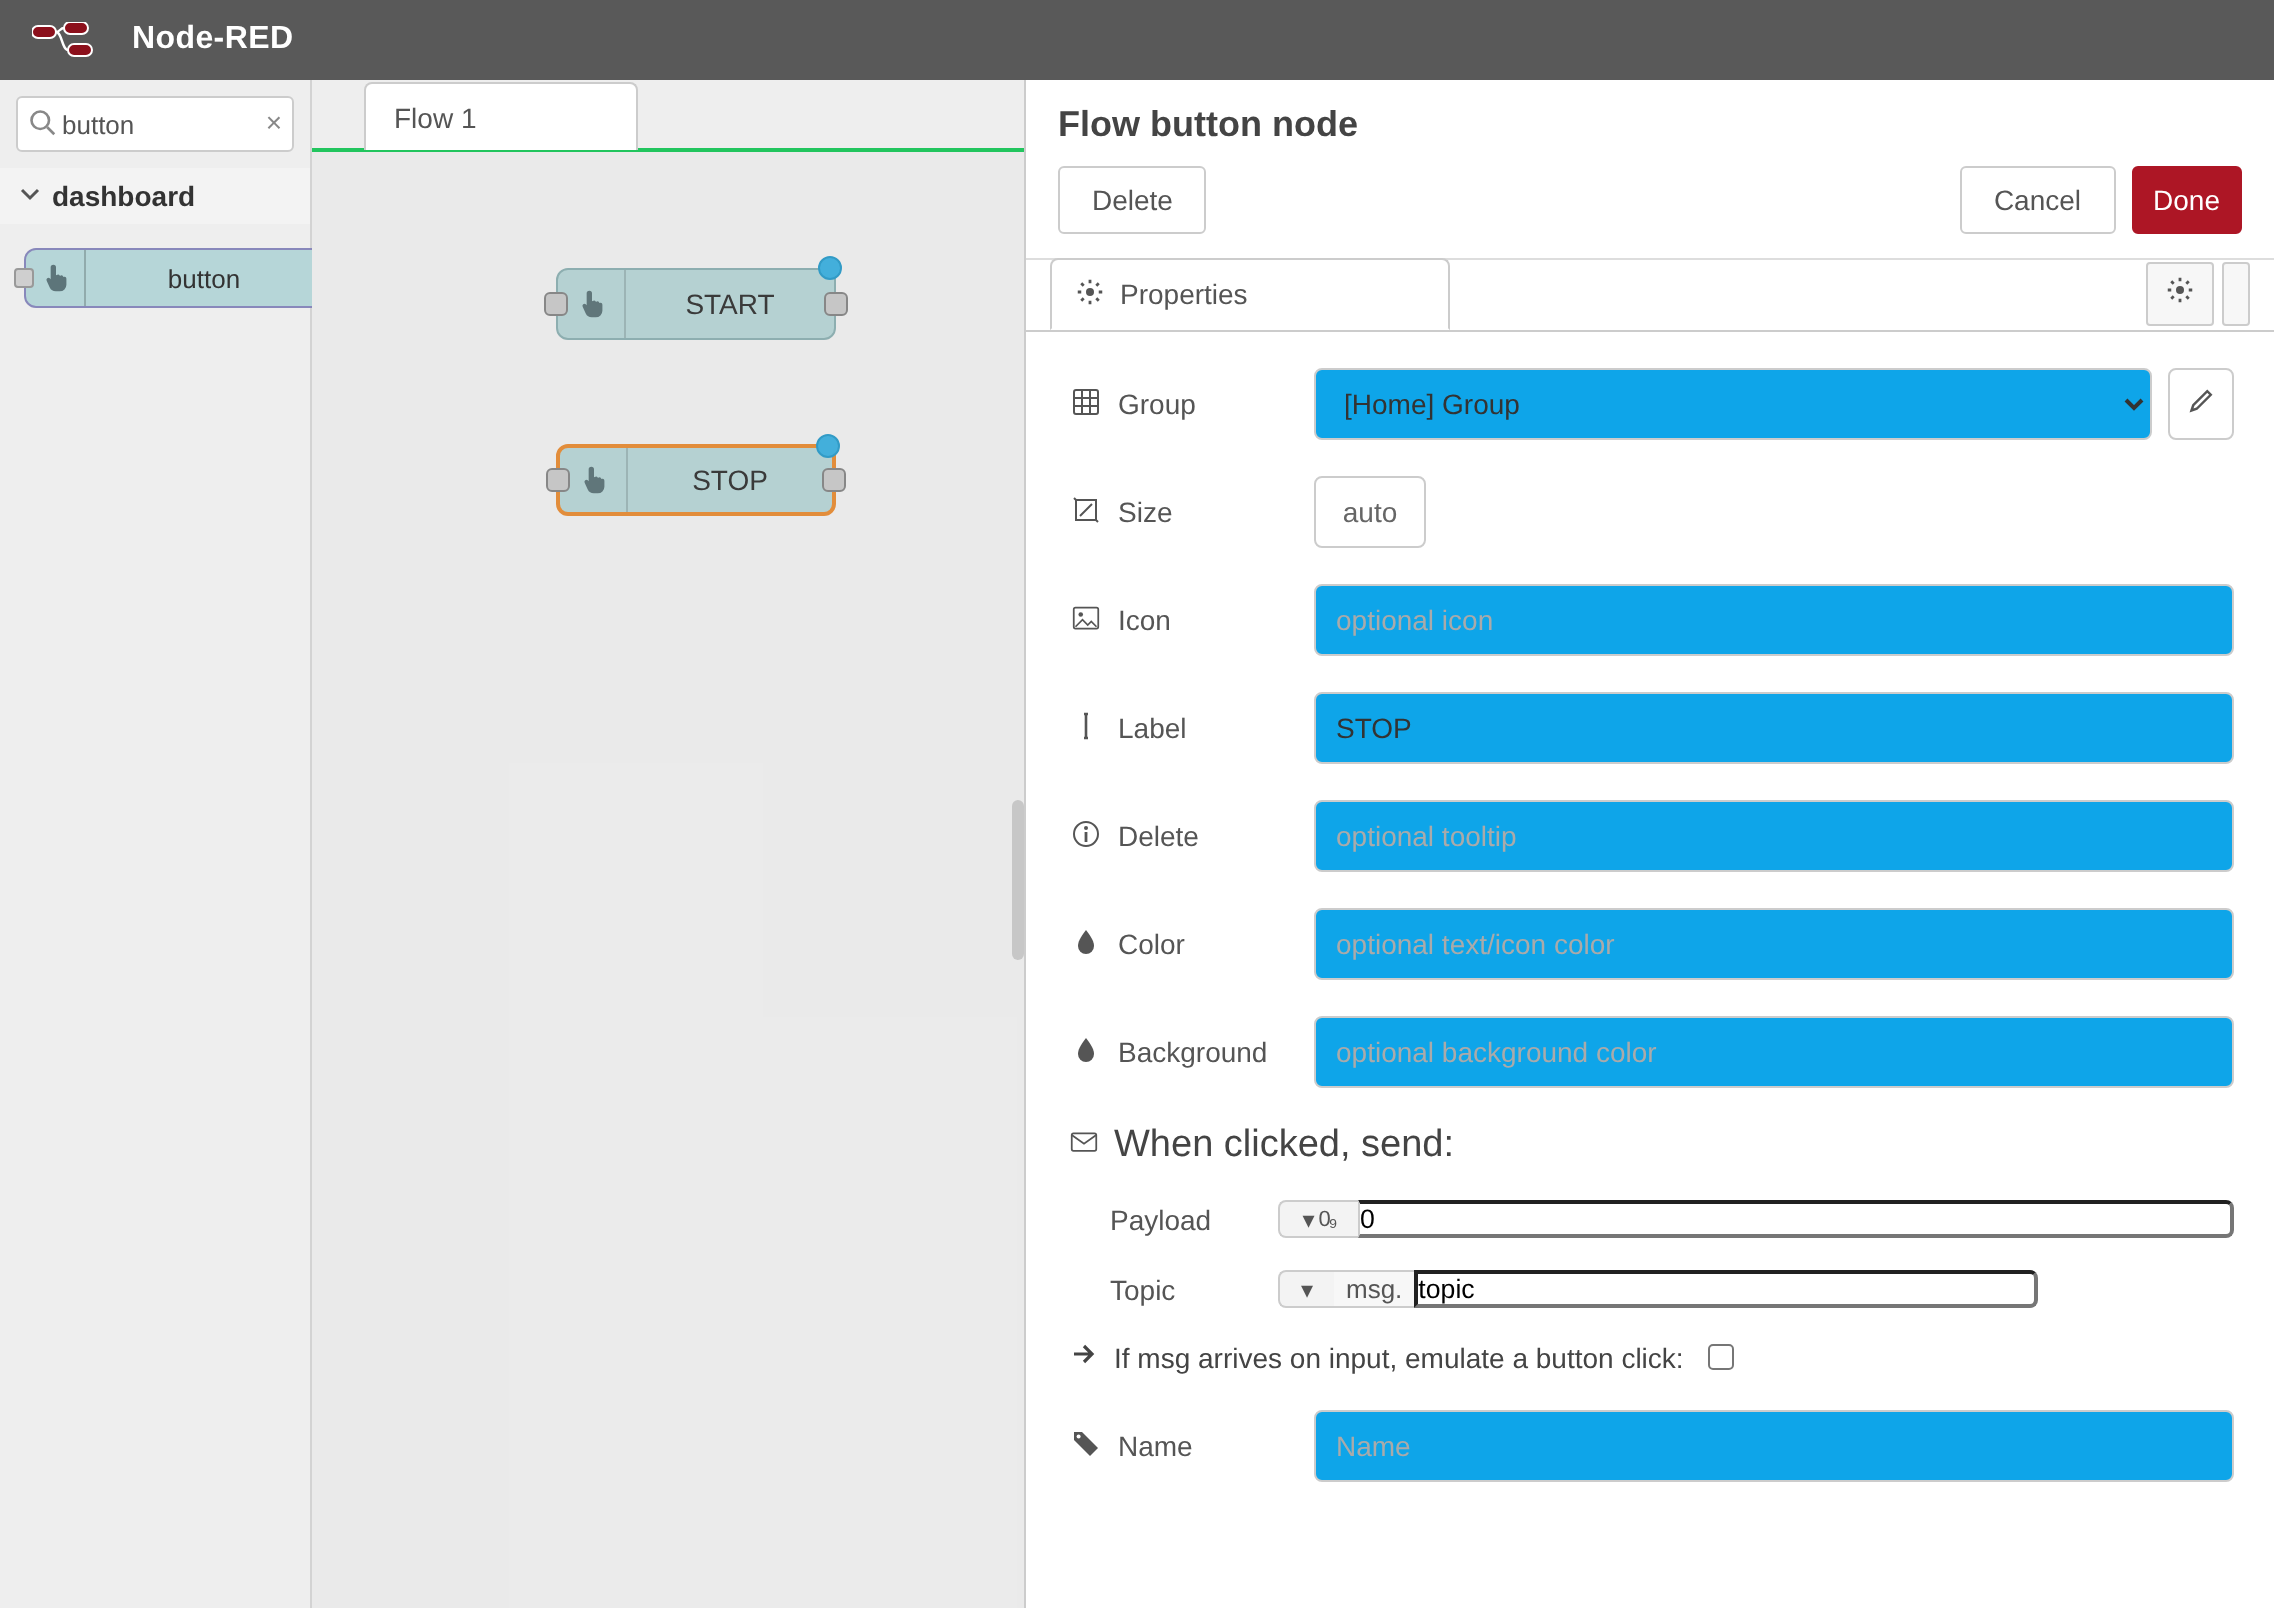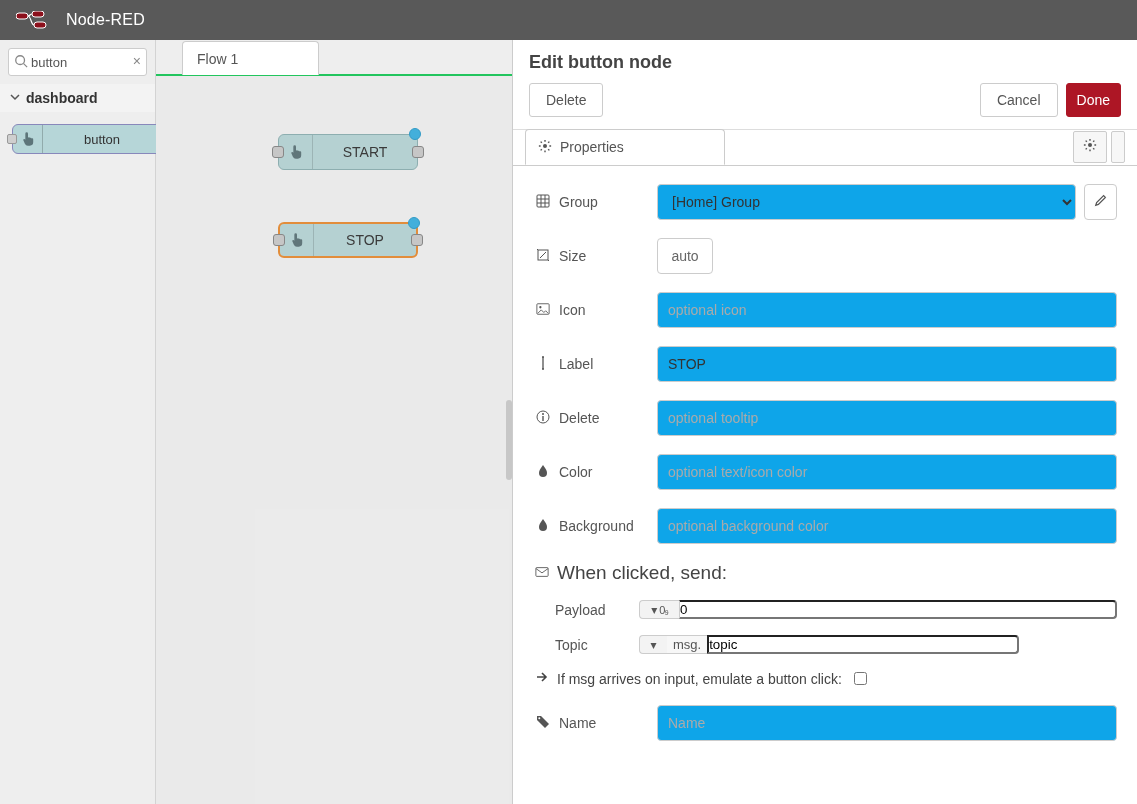--- a/index.html
+++ b/index.html
@@ -4,21 +4,21 @@
 <style>
   * { box-sizing: border-box; margin: 0; padding: 0; font-family: -apple-system, BlinkMacSystemFont, "Segoe UI", Helvetica, Arial, sans-serif; }
   html, body { width: 1137px; height: 804px; overflow: hidden; background: #fff; }
 
   
   .header {
     height: 40px; background: #595959; color: #fff; display: flex; align-items: center;
     padding: 0 16px; font-size: 16px; gap: 12px;
   }
   .header .logo svg { display:block; }
-  .header .title { font-weight: 400; letter-spacing: .2px; }
+  .header .title { font-weight: 700; letter-spacing: .2px; }
 
   
   .main { display: flex; height: calc(804px - 40px); }
   .palette { width: 156px; background: #eeeeee; border-right: 1px solid #d3d3d3; display:flex; flex-direction:column; }
   .palette-search { padding: 8px; position: relative; background:#eee; }
   .palette-search input {
     width: 100%; height: 28px; padding: 4px 24px 4px 22px; border: 1px solid #ccc;
     border-radius: 3px; font-size: 13px; color:#555; outline:none; background:#fff;
   }
   .palette-search .search-icon { position:absolute; left:14px; top:14px; color:#888; font-size:12px; }
@@ -170,21 +170,21 @@
         <span class="port right"></span>
         <span class="dot"></span>
       </div>
 
       <div class="splitter-handle"></div>
     </div>
   </div>
 
   <div class="tray">
     <div class="tray-header">
-      <h2>Edit button node</h2>
+      <h2>Flow button node</h2>
     </div>
     <div class="tray-actions">
       <button class="btn">Delete</button>
       <span class="spacer"></span>
       <button class="btn">Cancel</button>
       <button class="btn danger">Done</button>
     </div>
     <div class="tray-tabs">
       <div class="tray-tab">
         <span>

